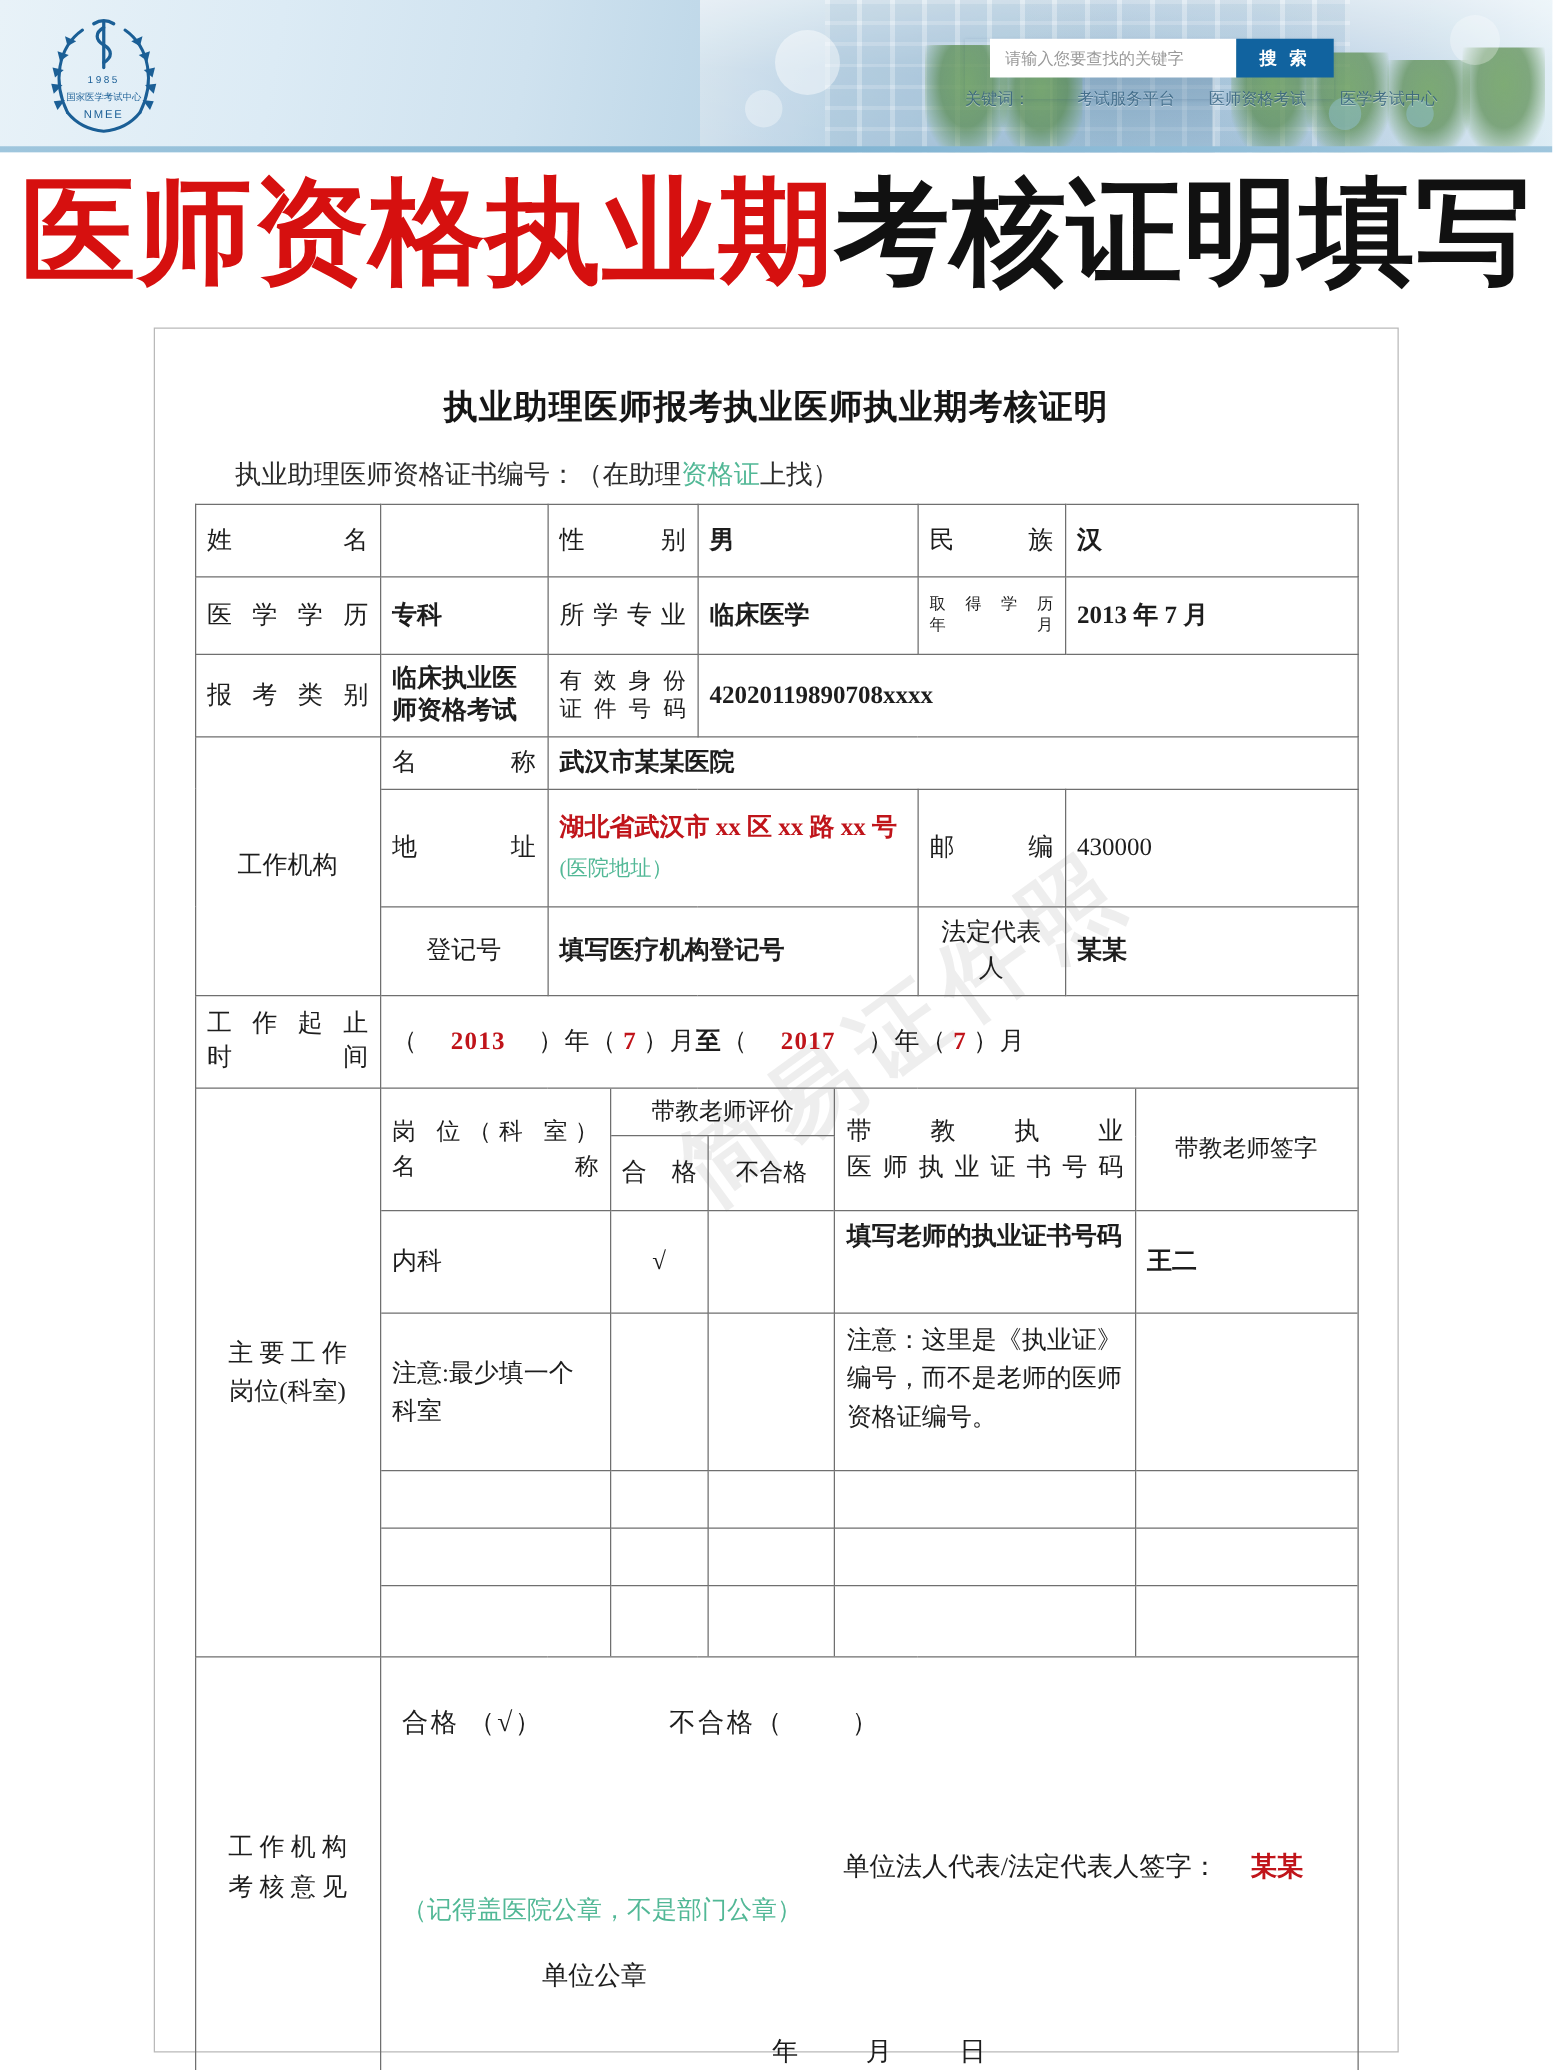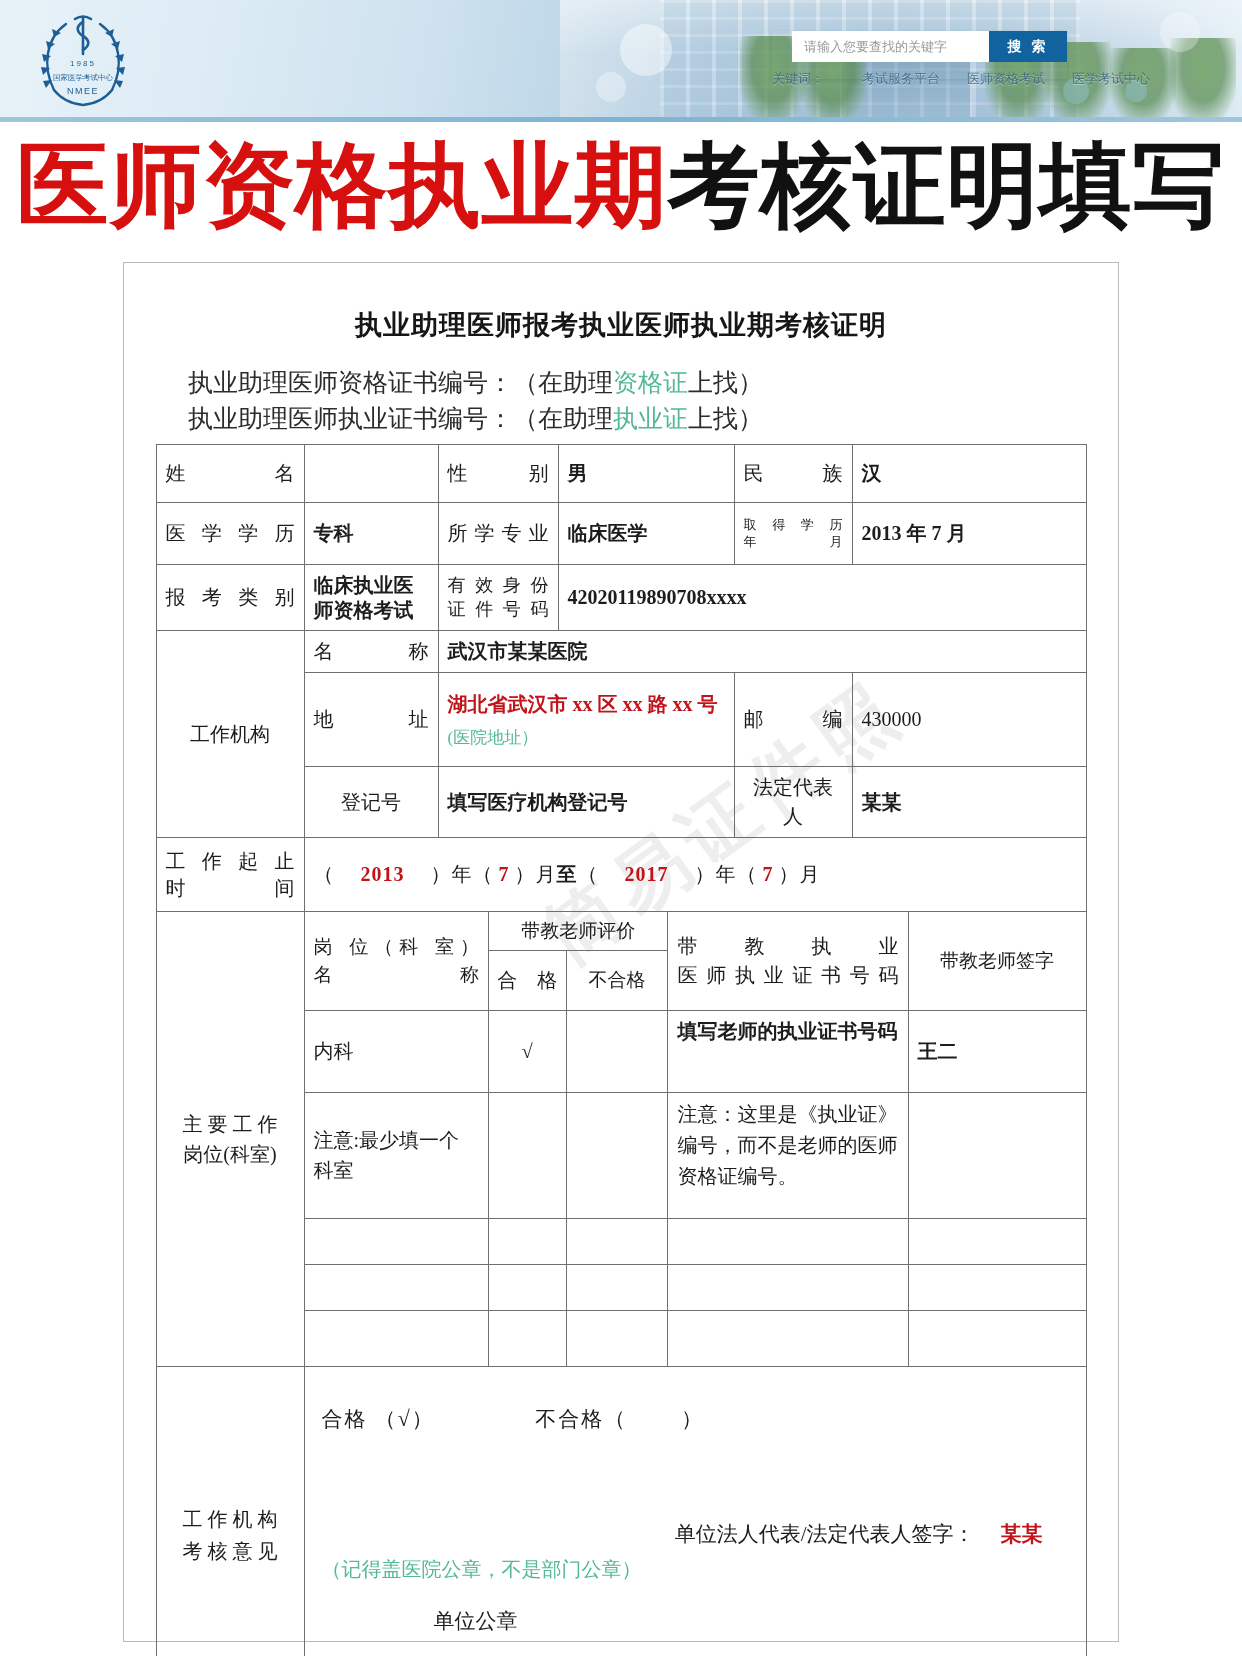--- a/index.html
+++ b/index.html
@@ -130,21 +130,21 @@
     font-weight:bold; font-size:74px; letter-spacing:10px;
     color:rgba(150,150,150,.16); white-space:nowrap;
     pointer-events:none; z-index:0;
   }
   .doc-title {
     text-align:center; font-size:27px; font-weight:bold;
     color:#161616; letter-spacing:1px; margin:18px 0 22px;
     position:relative; z-index:1;
   }
   .preline {
-    font-size:25px; color:#2c2c2c; line-height:1.42;
+    font-size:21px; color:#2c2c2c; line-height:1.42;
     margin-left:42px; position:relative; z-index:1;
   }
   .gtext { color:#52b896; }
 
   
   table.frm {
     width:930px; margin:8px auto 0; border-collapse:collapse;
     table-layout:fixed; position:relative; z-index:1;
     background:transparent;
   }
@@ -253,23 +253,20 @@
 </div>
 
 <div class="sheet">
   <div class="watermark">简易证件照</div>
 
   <div class="doc-title">执业助理医师报考执业医师执业期考核证明</div>
 
   <div class="preline">
     <span>执业助理医师资格证书编号：（在助理</span><span class="gtext">资格证</span><span>上找）</span>
   </div>
-  <div class="preline">
-    <span>执业助理医师执业证书编号：（在助理</span><span class="gtext">执业证</span><span>上找）</span>
-  </div>
 
   <table class="frm">
     <colgroup>
       <col style="width:148px">
         <col style="width:134px">
         <col style="width:120px">
       <col style="width:176px">
         <col style="width:118px">
         <col style="width:234px">
     </colgroup>

